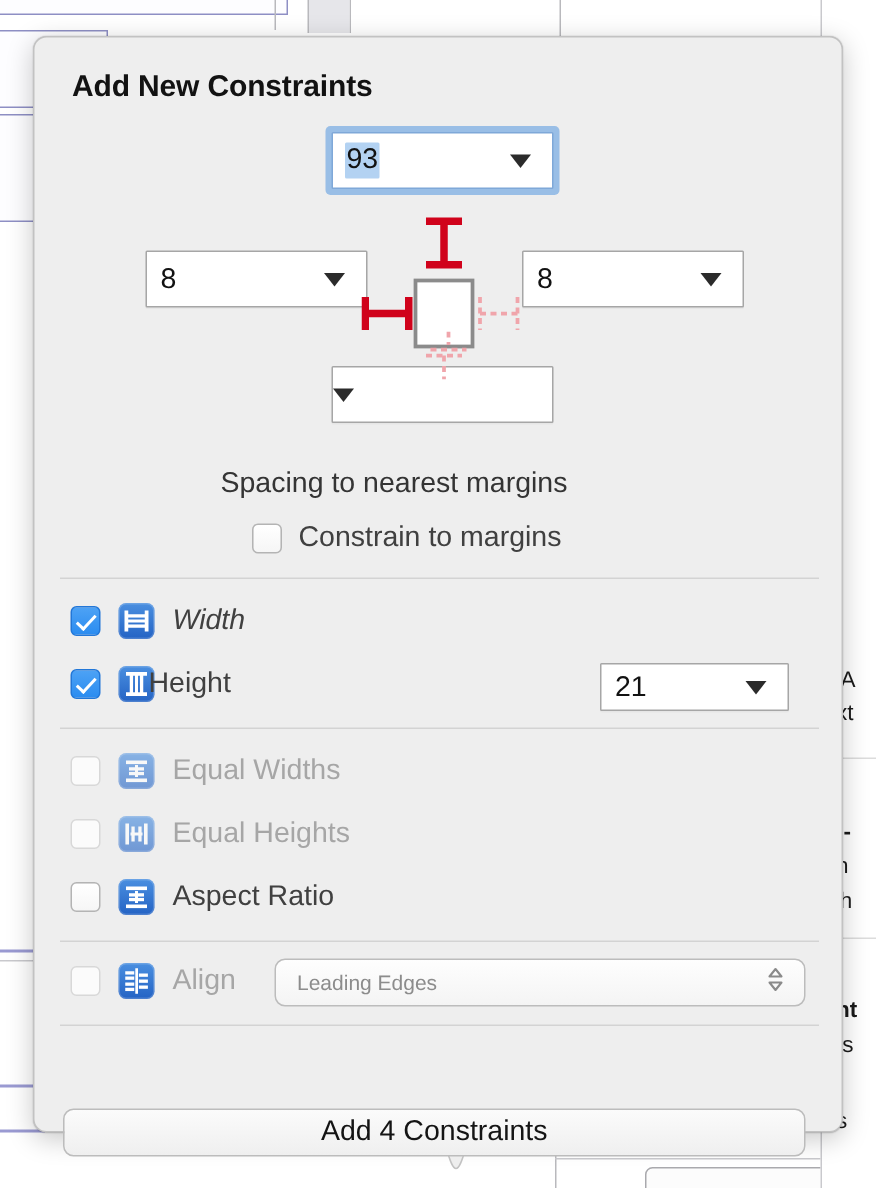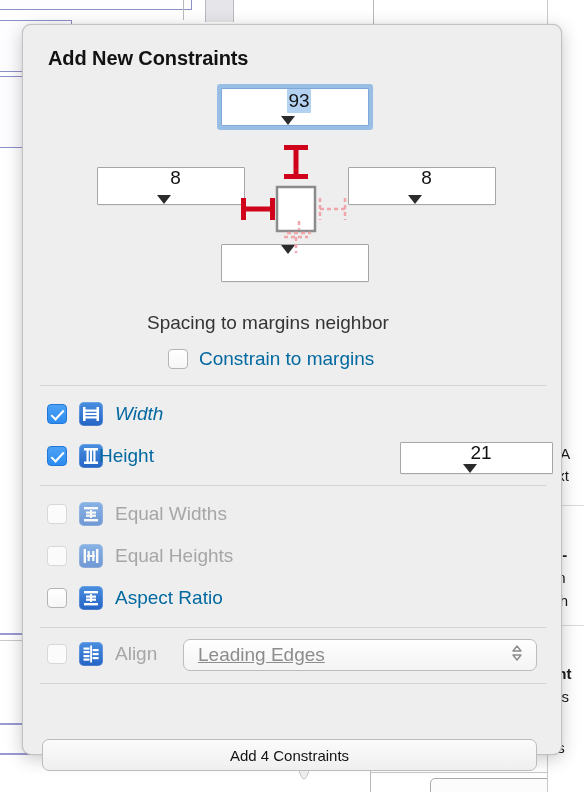--- a/index.html
+++ b/index.html
@@ -96,21 +96,20 @@
   
   .combo {
     position: absolute;
     box-sizing: border-box;
     background: #ffffff;
     border: 1px solid #a6a6a6;
     border-radius: 1px;
     display: flex;
     align-items: center;
     box-shadow: 0 1px 0 rgba(0,0,0,0.03);
-    flex-direction: column;
   }
   .combo .val {
     font-size: 19px;
     color: #121212;
     padding-left: 9px;
     flex: 1;
     line-height: 1;
   }
   .combo .val.sel {
     background: #b3d2f2;
@@ -140,21 +139,21 @@
   
   .plain-label {
     position: absolute;
     font-size: 19px;
     color: #343434;
     white-space: nowrap;
   }
   .row-label {
     position: absolute;
     font-size: 19px;
-    color: #0369a1;
+    color: #404040;
     white-space: nowrap;
   }
   .row-label.dim { color: #a6a6a6; }
 
   
   .cbox {
     position: absolute;
     width: 20px; height: 20px;
     box-sizing: border-box;
     border-radius: 4px;
@@ -194,41 +193,40 @@
   .popbtn {
     position: absolute;
     box-sizing: border-box;
     background: linear-gradient(#fefefe, #f4f4f4);
     border: 1px solid #bcbcbc;
     border-radius: 7px;
     display: flex;
     align-items: center;
   }
   .popbtn .ptext {
-    font-size: 19px;
+    font-size: 14px;
     color: #444444;
     padding-left: 14px;
     flex: 1;
     white-space: nowrap;
-    text-decoration: underline;
   }
   .popbtn.dim .ptext { color: #8c8c8c; }
   .popbtn .chev { margin-right: 13px; flex: 0 0 auto; }
 
   
   .pushbtn {
     position: absolute;
     box-sizing: border-box;
     background: linear-gradient(#fbfbfb, #efefef);
     border: 1px solid #bcbcbc;
     border-radius: 7px;
     display: flex;
     align-items: center;
     justify-content: center;
-    font-size: 15px;
+    font-size: 19px;
     color: #141414;
     text-align: right;
   }
 </style>
 </head>
 <body>
 
 <div id="root">
 
   <div class="bg-layer">
@@ -332,21 +330,21 @@
         </svg>
       </div>
 
       <div class="diagram" style="left:263px; top:196px; width:26px; height:22px;">
         <svg width="26" height="22" viewBox="0 0 26 22">
           <line x1="13" y1="0" x2="13" y2="9" stroke="#f0a5ab" stroke-width="2.5" stroke-dasharray="4 3"></line>
           <line x1="1" y1="12" x2="25" y2="12" stroke="#f0a5ab" stroke-width="2.5" stroke-dasharray="4 3"></line>
         </svg>
       </div>
 
-      <div class="plain-label" style="left:124px; top:287px;">Spacing to margins neighbor</div>
+      <div class="plain-label" style="left:124px; top:287px;">Spacing to nearest margins</div>
 
       <div class="cbox" style="left:145px; top:324px;"></div>
       <div class="row-label" style="left:176px; top:323px;">Constrain to margins</div>
 
       <div class="sep" style="left:17px; top:360px; width:506px;"></div>
 
       <div class="cbox checked" style="left:24px; top:379px;"></div>
       <div class="gicon" style="left:56px; top:377px;">
         <svg width="24" height="24" viewBox="0 0 24 24">
           <rect x="4" y="5" width="2.5" height="14" fill="#fff"></rect>
@@ -362,21 +360,21 @@
       <div class="gicon" style="left:56px; top:419px;">
         <svg width="24" height="24" viewBox="0 0 24 24">
           <rect x="5" y="4" width="14" height="2.5" fill="#fff"></rect>
           <rect x="5" y="17.5" width="14" height="2.5" fill="#fff"></rect>
           <rect x="7.5" y="6" width="2.2" height="12" fill="#fff"></rect>
           <rect x="14.3" y="6" width="2.2" height="12" fill="#fff"></rect>
           <rect x="11" y="6" width="2" height="12" fill="#fff"></rect>
         </svg>
       </div>
       <div class="row-label" style="left:76px; top:420px;">Height</div>
-      <div class="combo" style="left:377px; top:417px; width:153px; height:32px;">
+      <div class="combo" style="left:377px; top:417px; width:126px; height:32px;">
         <span class="val">21</span>
         <span class="caret"></span>
       </div>
 
       <div class="sep" style="left:17px; top:460px; width:506px;"></div>
 
       <div class="cbox dim" style="left:24px; top:479px;"></div>
       <div class="gicon dim" style="left:56px; top:477px;">
         <svg width="24" height="24" viewBox="0 0 24 24">
           <rect x="5" y="5" width="14" height="2.4" fill="#fff"></rect>

